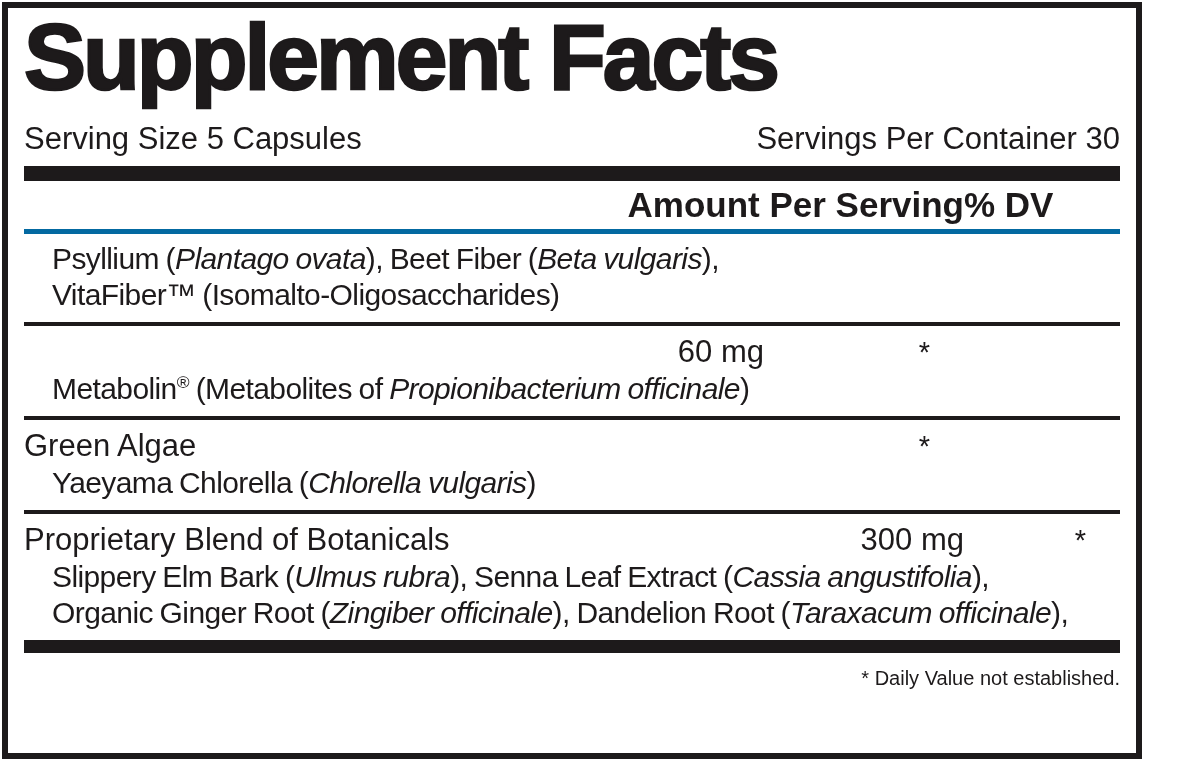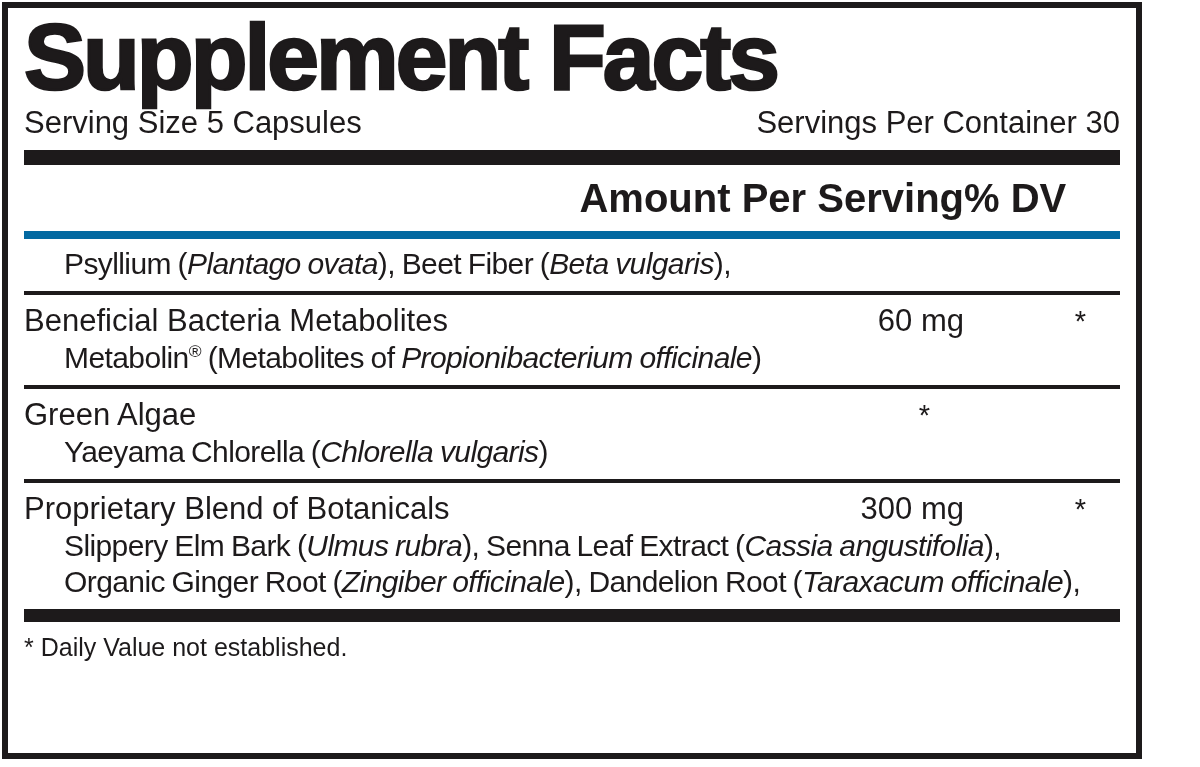--- a/index.html
+++ b/index.html
@@ -30,75 +30,76 @@
     font-weight: bold;
     letter-spacing: -3px;
     -webkit-text-stroke: 2.5px #1d1a1b;
     white-space: nowrap;
   }
   .serving-row {
     display: flex;
     justify-content: space-between;
     font-size: 31px;
     line-height: 34px;
-    margin-top: 4px;
+    margin-top: 20px;
   }
   .bar-thick {
     height: 15px;
     background: #1d1a1b;
     margin-top: 10px;
   }
   .cols {
     display: grid;
     grid-template-columns: 1fr 156px;
     font-weight: bold;
-    font-size: 40px;
+    font-size: 35px;
     line-height: 34px;
-    padding: 16px 0;
-    border-bottom: 8px solid #0369a1;
+    padding: 7px 0;
+    border-bottom: 5px solid #0369a1;
   }
   .cols .amount-head { text-align: right; }
   .cols .dv-head { text-align: left; }
   .section {
     border-bottom: 4px solid #1d1a1b;
     padding: 7px 0 9px 0;
   }
   .section:last-child { border-bottom: none; }
   .row-head {
     display: grid;
     grid-template-columns: 1fr 200px 156px;
     align-items: baseline;
     font-size: 31px;
     line-height: 37px;
   }
   .row-head .amount { text-align: right; white-space: nowrap; }
   .row-head .dv { text-align: right; white-space: nowrap; }
   .row-head .dv.star { padding-right: 34px; font-size: 29px; }
   .detail {
-    margin-left: 40px;
+    margin-left: 28px;
     font-size: 30px;
     line-height: 36px;
     letter-spacing: -0.6px;
     word-spacing: -1px;
     white-space: nowrap;
   }
   .detail .it { font-style: italic; }
   .detail .sup {
     font-size: 58%;
     vertical-align: super;
     line-height: 0;
   }
   .bar-footer {
     height: 13px;
     background: #1d1a1b;
   }
   .footnote {
-    font-size: 25px;
+    font-size: 20px;
     line-height: 34px;
     padding: 8px 0;
+    text-align: right;
   }
 </style>
 </head>
 <body>
 
 <div class="frame">
   <div class="title">Supplement Facts</div>
 
   <div class="serving-row">
     <span>Serving Size 5 Capsules</span>
@@ -108,24 +109,24 @@
   <div class="bar-thick"></div>
 
   <div class="cols">
     <div class="amount-head">Amount Per Serving</div>
     <div class="dv-head">% DV</div>
   </div>
 
   <div>
       <div class="section">
         <div class="detail"><span>Psyllium (</span><span class="it">Plantago ovata</span><span>), Beet Fiber (</span><span class="it">Beta vulgaris</span><span>),</span></div>
+        <div class="detail"><span>VitaFiber™ (Isomalto-Oligosaccharides)</span></div>
       </div>
       <div class="section">
         <div class="row-head">
-          <div class="name">Beneficial Bacteria Metabolites</div>
           <div class="amount">60 mg</div>
           <div class="dv star">*</div>
         </div>
         <div class="detail"><span>Metabolin</span><span class="sup">®</span><span> (Metabolites of </span><span class="it">Propionibacterium officinale</span><span>)</span></div>
       </div>
       <div class="section">
         <div class="row-head">
           <div class="name">Green Algae</div>
           <div class="dv star">*</div>
         </div>

